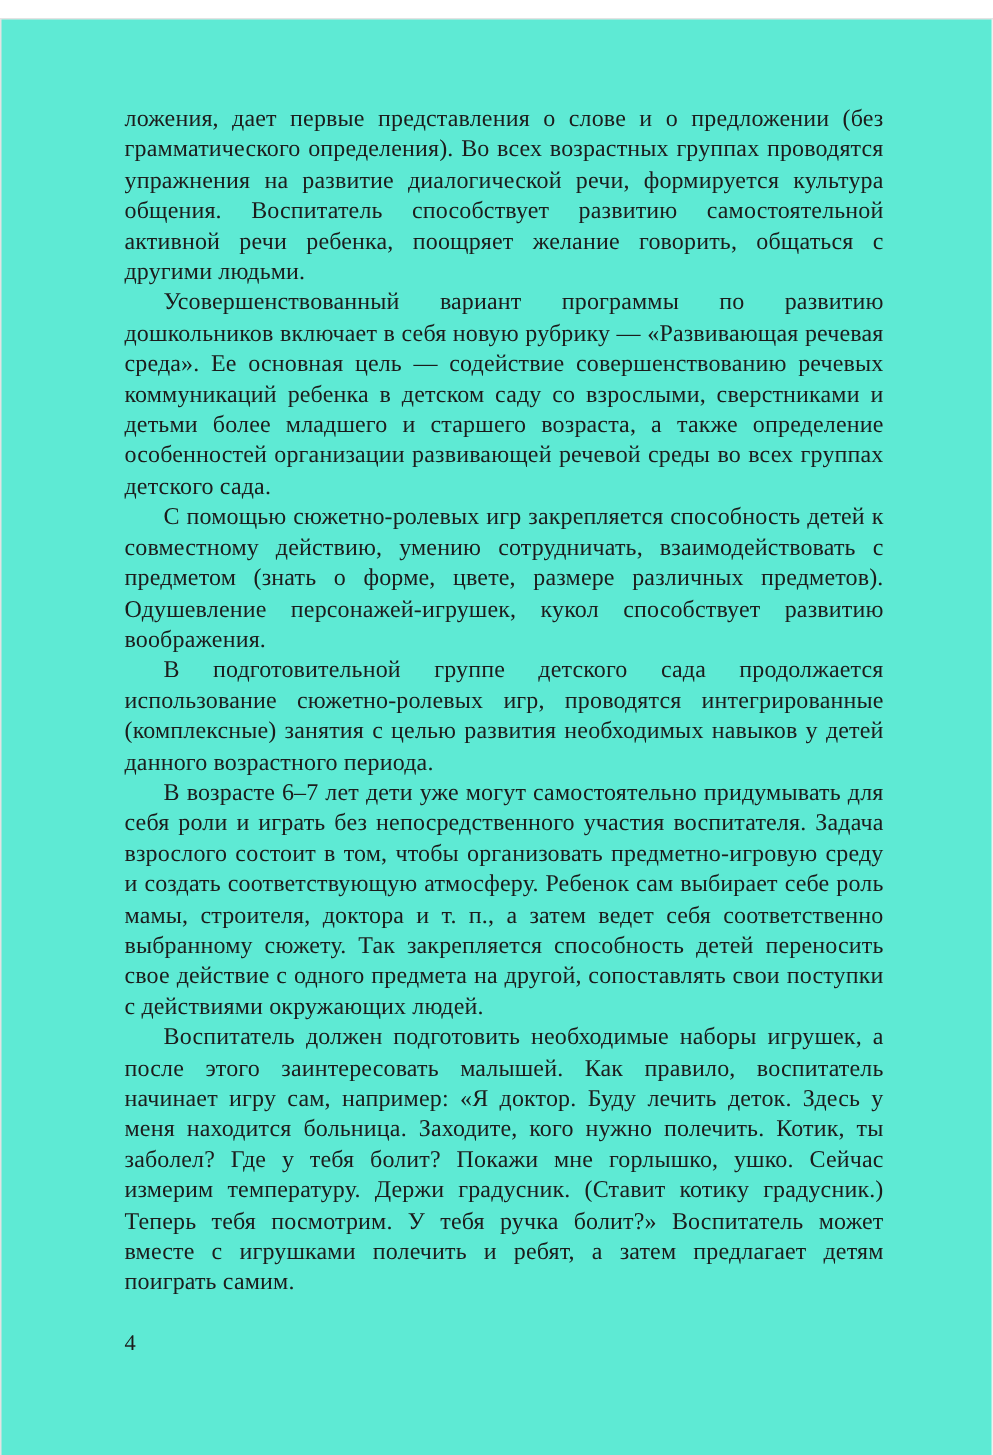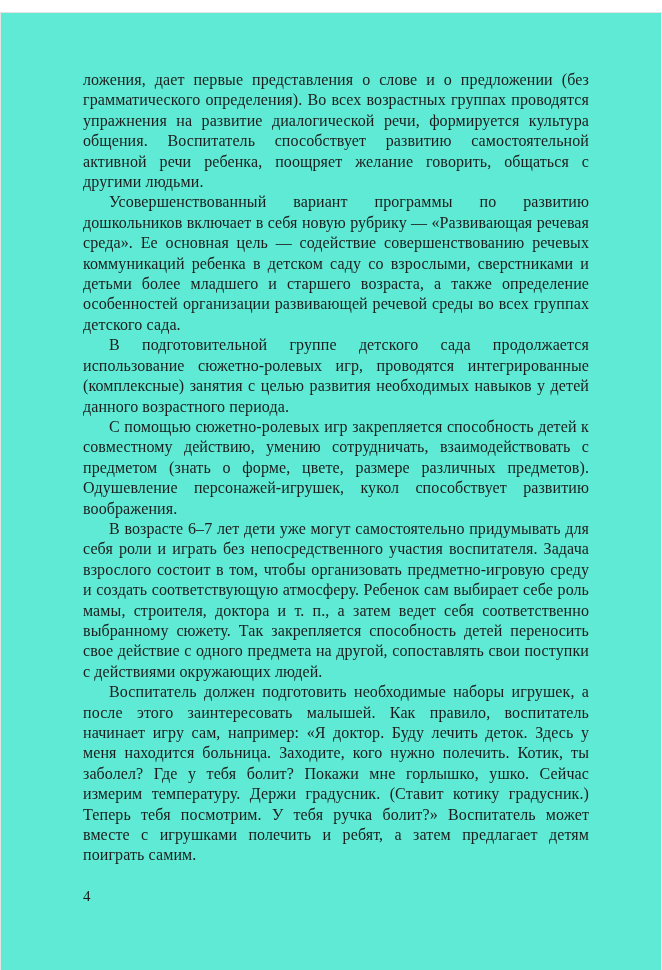--- a/index.html
+++ b/index.html
@@ -47,19 +47,19 @@
     color: #1c1c1c;
   }
 </style>
 </head>
 <body>
 
 <div class="scan-page">
   <div class="text-block">
     <p>ложения, дает первые представления о слове и о предложении (без грамматического определения). Во всех возрастных группах проводятся упражнения на развитие диалогической речи, формируется культура общения. Воспитатель способствует развитию самостоятельной активной речи ребенка, поощряет желание говорить, общаться с другими людьми.</p>
     <p class="indent">Усовершенствованный вариант программы по развитию дошкольников включает в себя новую рубрику — «Развивающая речевая среда». Ее основная цель — содействие совершенствованию речевых коммуникаций ребенка в детском саду со взрослыми, сверстниками и детьми более младшего и старшего возраста, а также определение особенностей организации развивающей речевой среды во всех группах детского сада.</p>
+    <p class="indent">С помощью сюжетно-ролевых игр закрепляется способность детей к совместному действию, умению сотрудничать, взаимодействовать с предметом (знать о форме, цвете, размере различных предметов). Одушевление персонажей-игрушек, кукол способствует развитию воображения.</p>
     <p class="indent">В подготовительной группе детского сада продолжается использование сюжетно-ролевых игр, проводятся интегрированные (комплексные) занятия с целью развития необходимых навыков у детей данного возрастного периода.</p>
-    <p class="indent">С помощью сюжетно-ролевых игр закрепляется способность детей к совместному действию, умению сотрудничать, взаимодействовать с предметом (знать о форме, цвете, размере различных предметов). Одушевление персонажей-игрушек, кукол способствует развитию воображения.</p>
     <p class="indent">В возрасте 6–7 лет дети уже могут самостоятельно придумывать для себя роли и играть без непосредственного участия воспитателя. Задача взрослого состоит в том, чтобы организовать предметно-игровую среду и создать соответствующую атмосферу. Ребенок сам выбирает себе роль мамы, строителя, доктора и т. п., а затем ведет себя соответственно выбранному сюжету. Так закрепляется способность детей переносить свое действие с одного предмета на другой, сопоставлять свои поступки с действиями окружающих людей.</p>
     <p class="indent">Воспитатель должен подготовить необходимые наборы игрушек, а после этого заинтересовать малышей. Как правило, воспитатель начинает игру сам, например: «Я доктор. Буду лечить деток. Здесь у меня находится больница. Заходите, кого нужно полечить. Котик, ты заболел? Где у тебя болит? Покажи мне горлышко, ушко. Сейчас измерим температуру. Держи градусник. (Ставит котику градусник.) Теперь тебя посмотрим. У тебя ручка болит?» Воспитатель может вместе с игрушками полечить и ребят, а затем предлагает детям поиграть самим.</p>
   </div>
   <div class="page-number">4</div>
 </div>
 
 </body></html>

